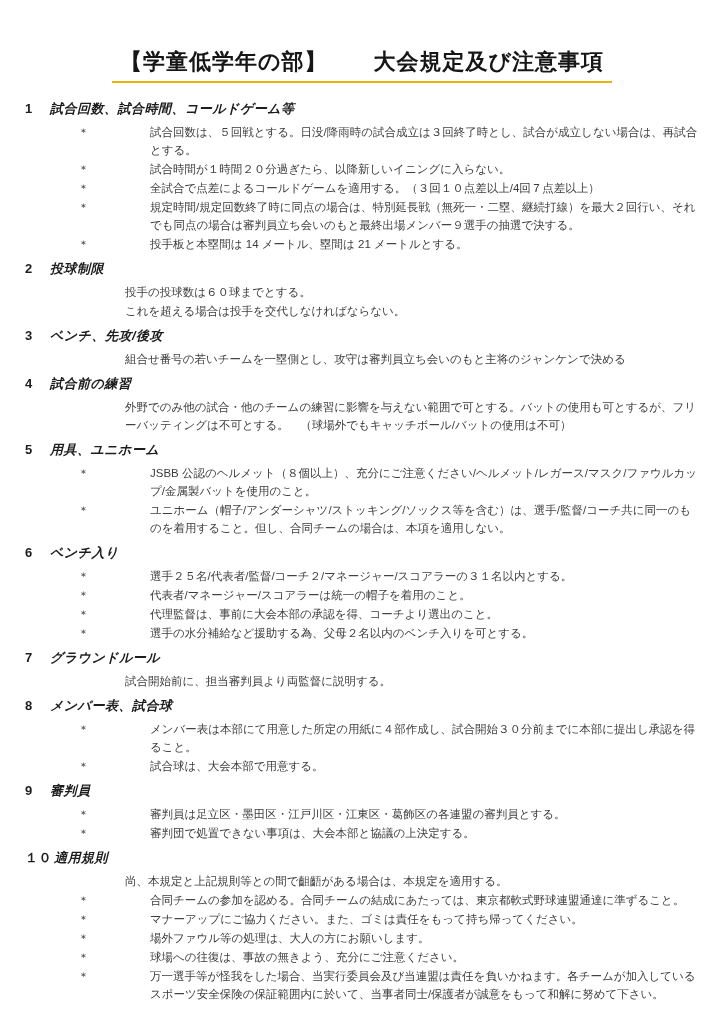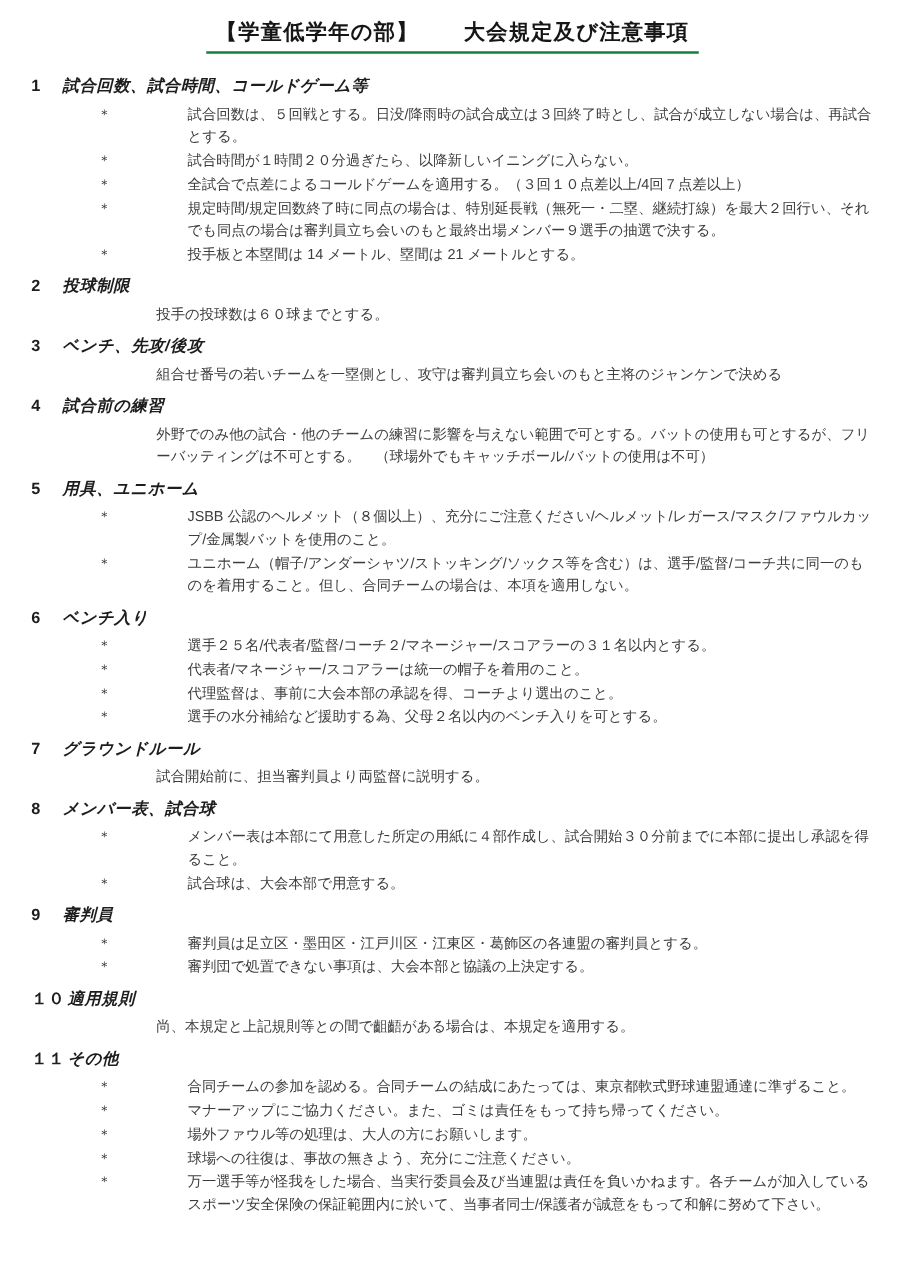--- a/index.html
+++ b/index.html
@@ -13,27 +13,28 @@
     width: 724px; height: 1024px;
     background: #ffffff;
     overflow: hidden;
   }
   .title-wrap {
     text-align: center;
     padding-top: 14px;
   }
   .doc-title {
     display: inline-block;
-    font-size: 17px;
+    font-size: 22px;
     font-weight: bold;
     color: #161616;
     letter-spacing: 1px;
-    border-bottom: 2px solid #15803d;
+    border-bottom: 2px solid #eab308;
     padding: 0 8px 4px 8px;
     white-space: pre;
+    margin-top: 33px;
   }
   .content {
     padding: 10px 26px 0 25px;
   }
   .sec-header {
     display: flex;
     align-items: baseline;
     font-size: 13px;
     font-weight: bold;
     color: #1d1d1d;
@@ -99,20 +100,23 @@
         </div>
       </div>
       <div class="section">
         <div class="sec-header">
           <span class="sec-num">2</span>
           <span class="sec-title">投球制限</span>
         </div>
         <div class="item plain">
           <div class="item-text">投手の投球数は６０球までとする。</div>
         </div>
+        <div class="item plain">
+          <div class="item-text">これを超える場合は投手を交代しなければならない。</div>
+        </div>
       </div>
       <div class="section">
         <div class="sec-header">
           <span class="sec-num">3</span>
           <span class="sec-title">ベンチ、先攻/後攻</span>
         </div>
         <div class="item plain">
           <div class="item-text">組合せ番号の若いチームを一塁側とし、攻守は審判員立ち会いのもと主将のジャンケンで決める</div>
         </div>
       </div>
@@ -201,24 +205,20 @@
       <div class="section">
         <div class="sec-header">
           <span class="sec-num">１０</span>
           <span class="sec-title">適用規則</span>
         </div>
         <div class="item plain">
           <div class="item-text">尚、本規定と上記規則等との間で齟齬がある場合は、本規定を適用する。</div>
         </div>
       </div>
       <div class="section">
-        <div class="sec-header">
-          <span class="sec-num">１１</span>
-          <span class="sec-title">その他</span>
-        </div>
         <div class="item bullet">
           <span class="marker">＊</span>
           <div class="item-text">合同チームの参加を認める。合同チームの結成にあたっては、東京都軟式野球連盟通達に準ずること。</div>
         </div>
         <div class="item bullet">
           <span class="marker">＊</span>
           <div class="item-text">マナーアップにご協力ください。また、ゴミは責任をもって持ち帰ってください。</div>
         </div>
         <div class="item bullet">
           <span class="marker">＊</span>

